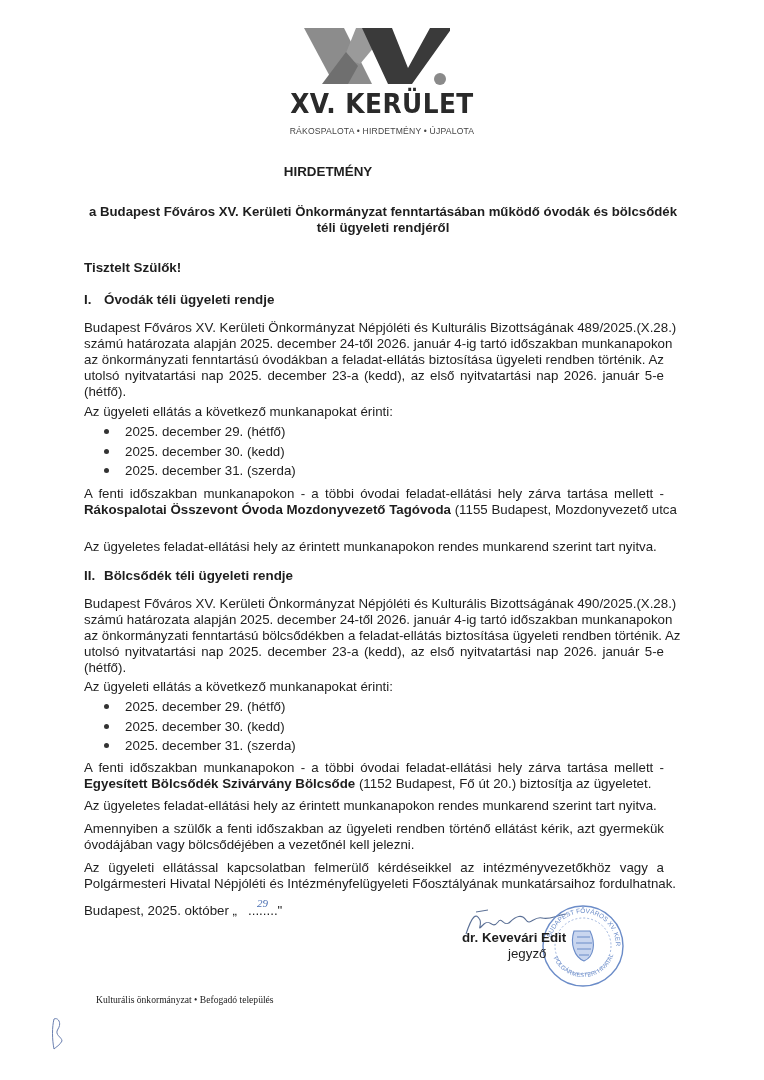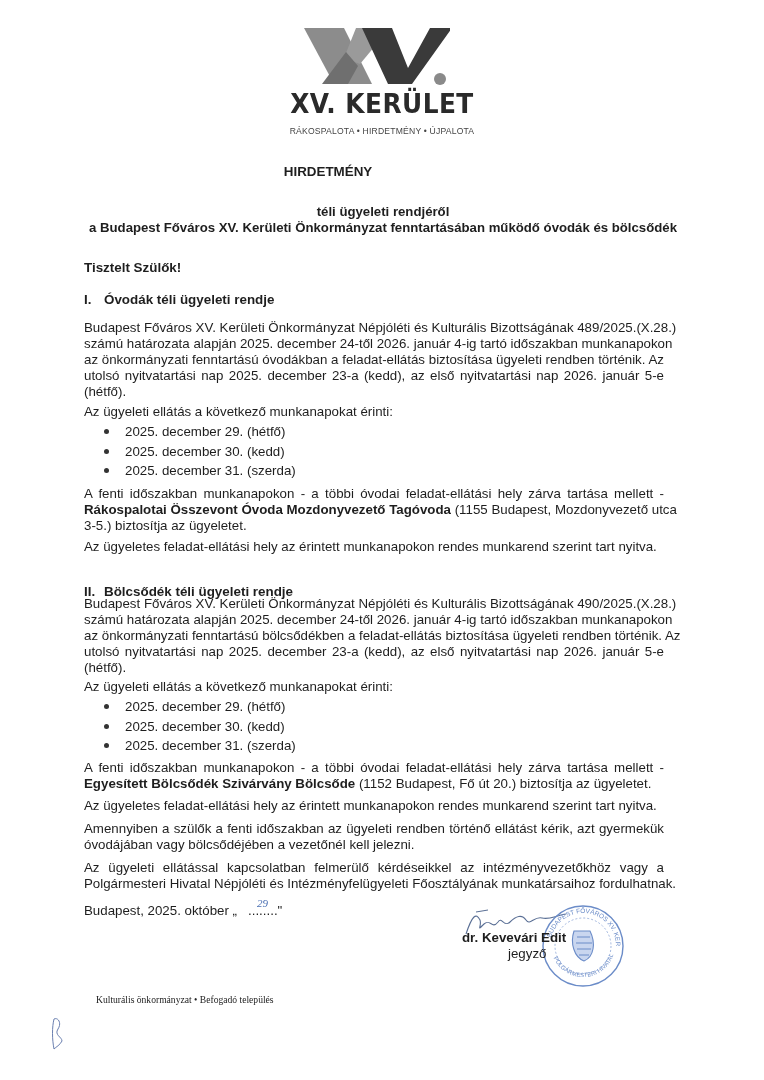--- a/index.html
+++ b/index.html
@@ -44,22 +44,22 @@
   <path d="M56 4 L90 4 L60 40 L44 34 Z" fill="#9a9a9a"></path>
   <path d="M22 60 L46 28 L58 42 L48 60 Z" fill="#6f6f6f"></path>
   <path d="M62 4 L92 4 L108 44 L130 4 L152 4 L112 60 L88 60 Z" fill="#3a3a3a"></path>
   <circle cx="140" cy="55" r="6" fill="#8a8a8a"></circle>
 </svg>
 <div id="logo-title" class="abs">XV. KERÜLET</div>
 <div id="logo-sub" class="abs">RÁKOSPALOTA • HIRDETMÉNY • ÚJPALOTA</div>
 
 <div id="doc-title" class="abs center bold">HIRDETMÉNY</div>
 <div id="doc-subtitle" class="abs bold" style="text-align:center;">
+  <div>a Budapest Főváros XV. Kerületi Önkormányzat fenntartásában működő óvodák és bölcsődék</div>
   <div>téli ügyeleti rendjéről</div>
-  <div>a Budapest Főváros XV. Kerületi Önkormányzat fenntartásában működő óvodák és bölcsődék</div>
 </div>
 
 <div id="greeting" class="abs bold" style="left:84px;">Tisztelt Szülők!</div>
 
 <div class="abs heading" style="left:84px; top:292px;">
   <span class="num">I.</span><span>Óvodák téli ügyeleti rendje</span>
 </div>
 <div class="abs txt" style="top:320px;">
   <span class="txt-line">Budapest Főváros XV. Kerületi Önkormányzat Népjóléti és Kulturális Bizottságának 489/2025.(X.28.)</span>
   <span class="txt-line">számú határozata alapján 2025. december 24-től 2026. január 4-ig tartó időszakban munkanapokon</span>
@@ -71,27 +71,26 @@
   <span class="txt-last">Az ügyeleti ellátás a következő munkanapokat érinti:</span>
 </div>
 <div class="abs bullet-list" style="top:424px;">
   <div class="bullet-item" style="top:0;"><span class="dot"></span><span>2025. december 29. (hétfő)</span></div>
   <div class="bullet-item" style="top:20px;"><span class="dot"></span><span>2025. december 30. (kedd)</span></div>
   <div class="bullet-item" style="top:39px;"><span class="dot"></span><span>2025. december 31. (szerda)</span></div>
 </div>
 <div class="abs txt" style="top:486px;">
   <span class="txt-line">A fenti időszakban munkanapokon - a többi óvodai feladat-ellátási hely zárva tartása mellett -</span>
   <span class="txt-line"><b>Rákospalotai Összevont Óvoda Mozdonyvezető Tagóvoda</b><span> (1155 Budapest, Mozdonyvezető utca</span></span>
-  <span class="txt-last">3-5.) biztosítja az ügyeletet.</span>
 </div>
 <div class="abs txt" style="top:539px;">
   <span class="txt-last">Az ügyeletes feladat-ellátási hely az érintett munkanapokon rendes munkarend szerint tart nyitva.</span>
 </div>
 
-<div class="abs heading" style="left:84px; top:568px;margin-top:16px;">
+<div class="abs heading" style="left:84px; top:568px;">
   <span class="num">II.</span><span>Bölcsődék téli ügyeleti rendje</span>
 </div>
 <div class="abs txt" style="top:596px;">
   <span class="txt-line">Budapest Főváros XV. Kerületi Önkormányzat Népjóléti és Kulturális Bizottságának 490/2025.(X.28.)</span>
   <span class="txt-line">számú határozata alapján 2025. december 24-től 2026. január 4-ig tartó időszakban munkanapokon</span>
   <span class="txt-line">az önkormányzati fenntartású bölcsődékben a feladat-ellátás biztosítása ügyeleti rendben történik. Az</span>
   <span class="txt-line">utolsó nyitvatartási nap 2025. december 23-a (kedd), az első nyitvatartási nap 2026. január 5-e</span>
   <span class="txt-last">(hétfő).</span>
 </div>
 <div class="abs txt" style="top:679px;">

